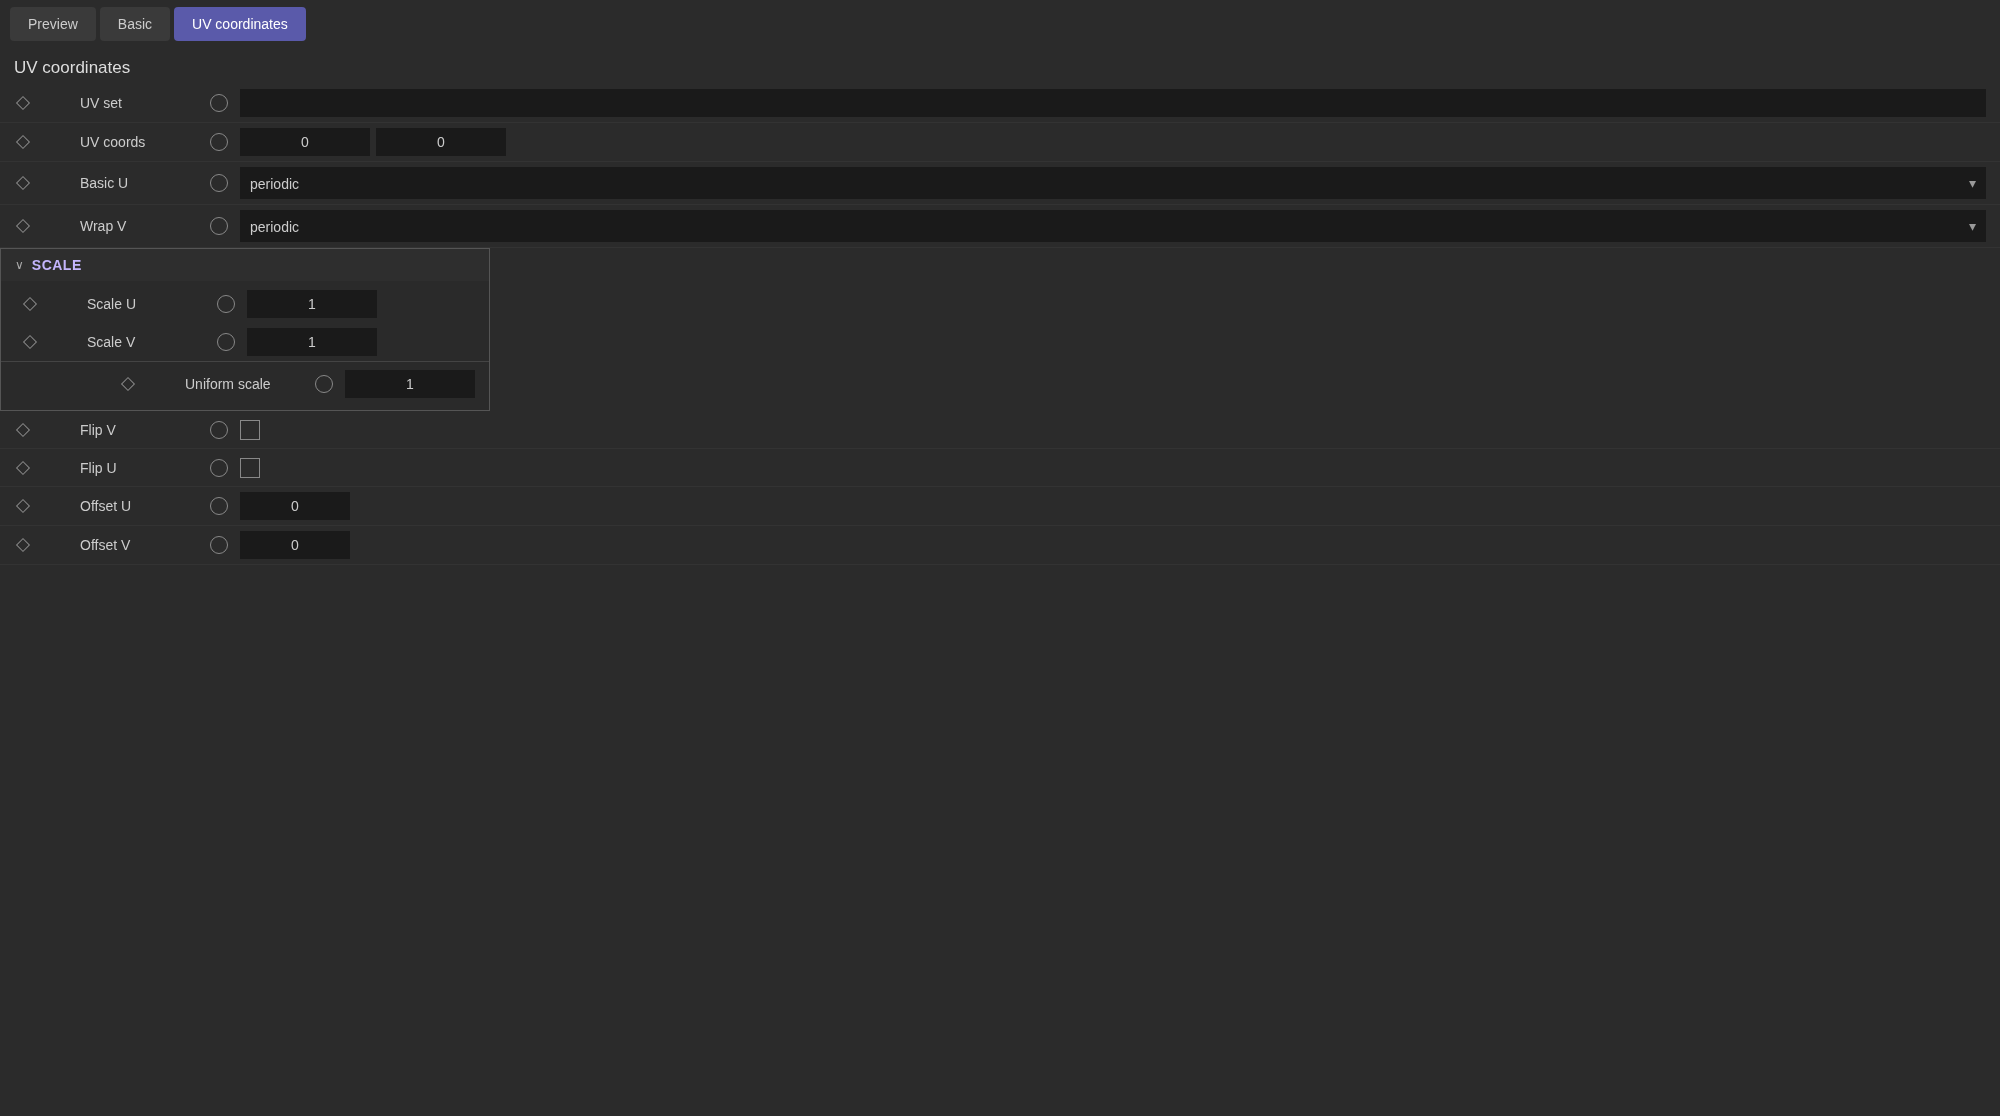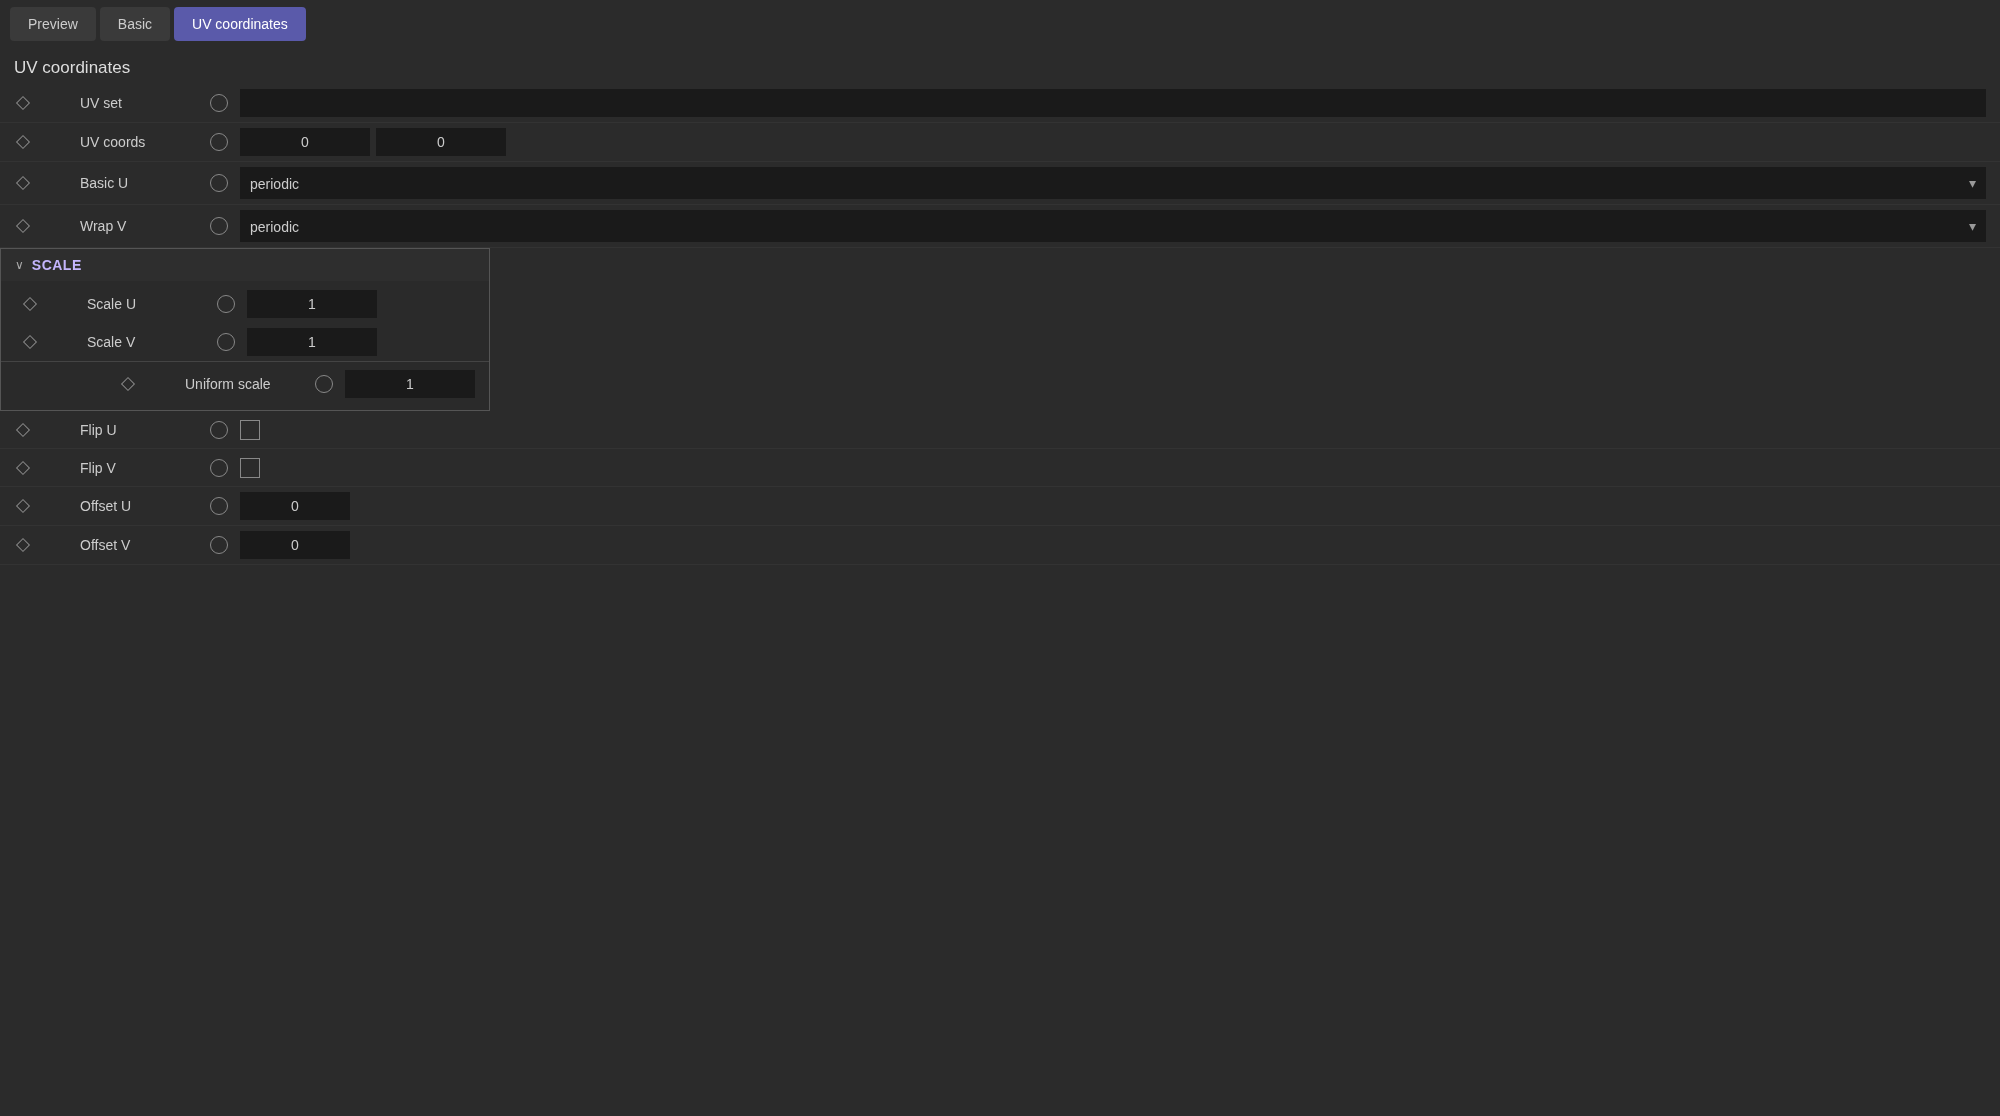--- a/index.html
+++ b/index.html
@@ -368,38 +368,38 @@
           <input class="prop-input input-medium" type="text" value="1" style="">
         </div>
 
       </div>
     </div>
 
     <div class="prop-row">
       <div class="diamond-icon">
         <div class="diamond"></div>
       </div>
+      <span class="prop-label">Flip V</span>
+      <div class="circle-btn"></div>
+      <input type="checkbox" class="checkbox-input" style="">
+    </div>
+
+    <div class="prop-row">
+      <div class="diamond-icon">
+        <div class="diamond"></div>
+      </div>
       <span class="prop-label">Flip U</span>
       <div class="circle-btn"></div>
       <input type="checkbox" class="checkbox-input" style="">
     </div>
 
     <div class="prop-row">
       <div class="diamond-icon">
         <div class="diamond"></div>
       </div>
-      <span class="prop-label">Flip V</span>
-      <div class="circle-btn"></div>
-      <input type="checkbox" class="checkbox-input" style="">
-    </div>
-
-    <div class="prop-row">
-      <div class="diamond-icon">
-        <div class="diamond"></div>
-      </div>
       <span class="prop-label">Offset U</span>
       <div class="circle-btn"></div>
       <input class="prop-input input-small" type="text" value="0" style="">
     </div>
 
     <div class="prop-row">
       <div class="diamond-icon">
         <div class="diamond"></div>
       </div>
       <span class="prop-label">Offset V</span>

